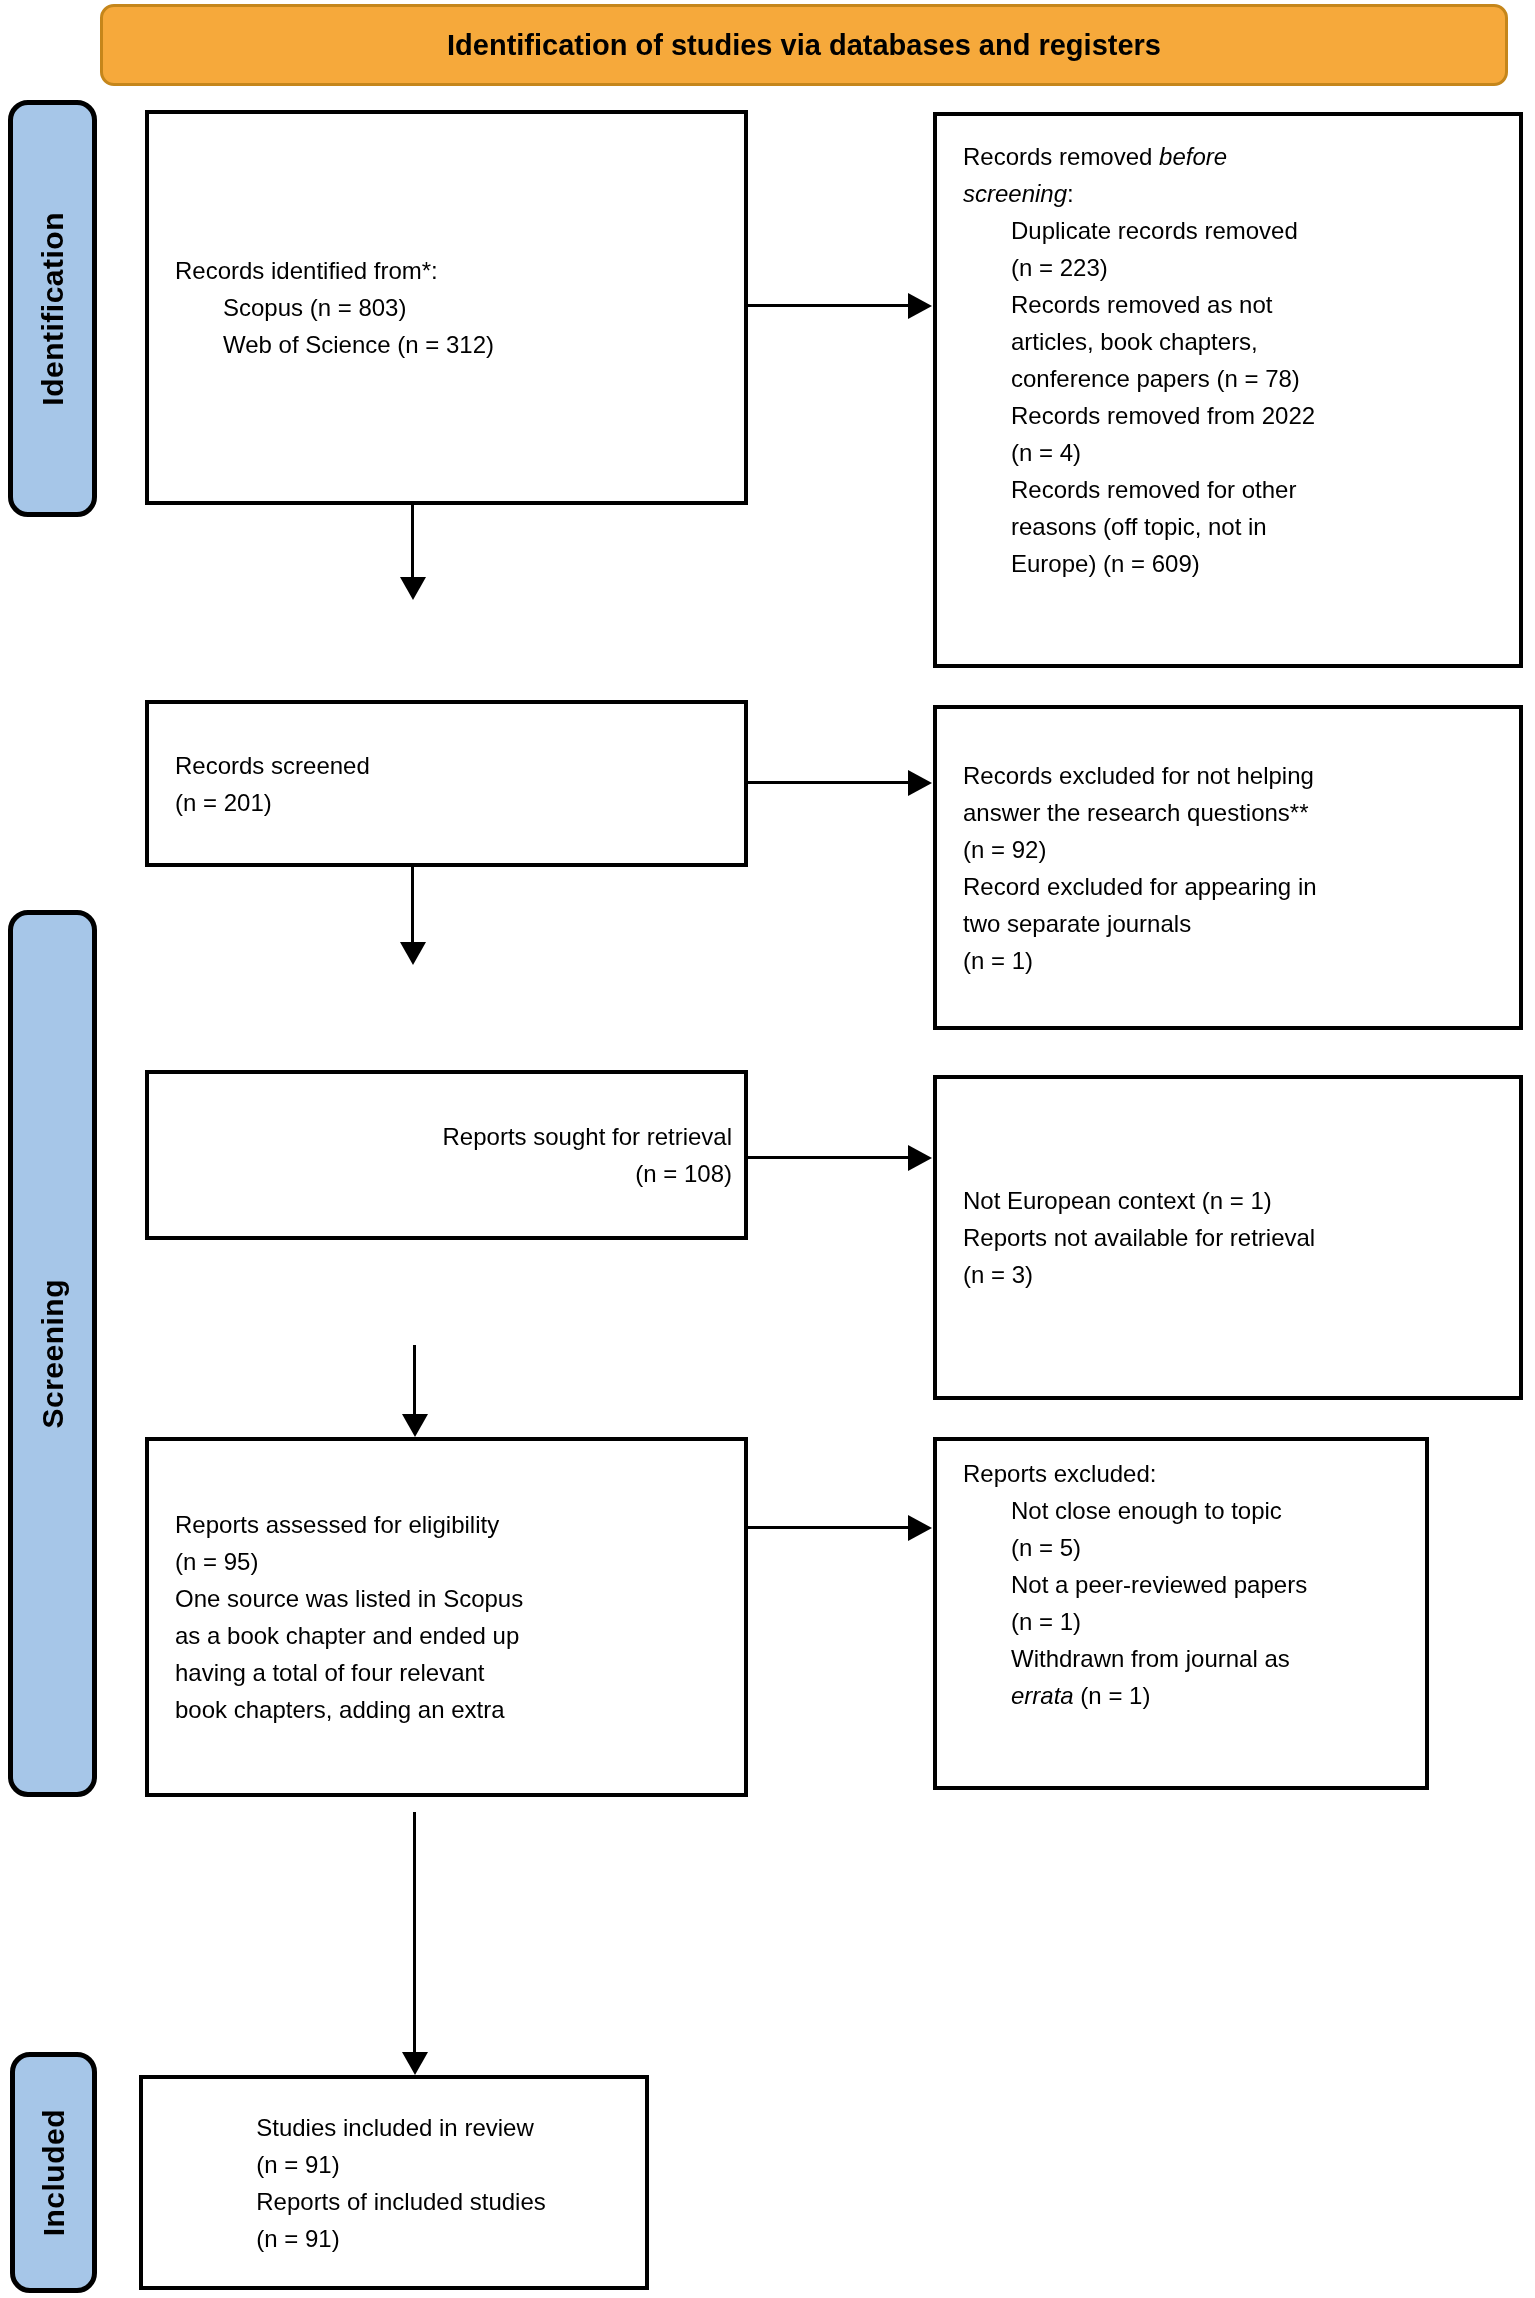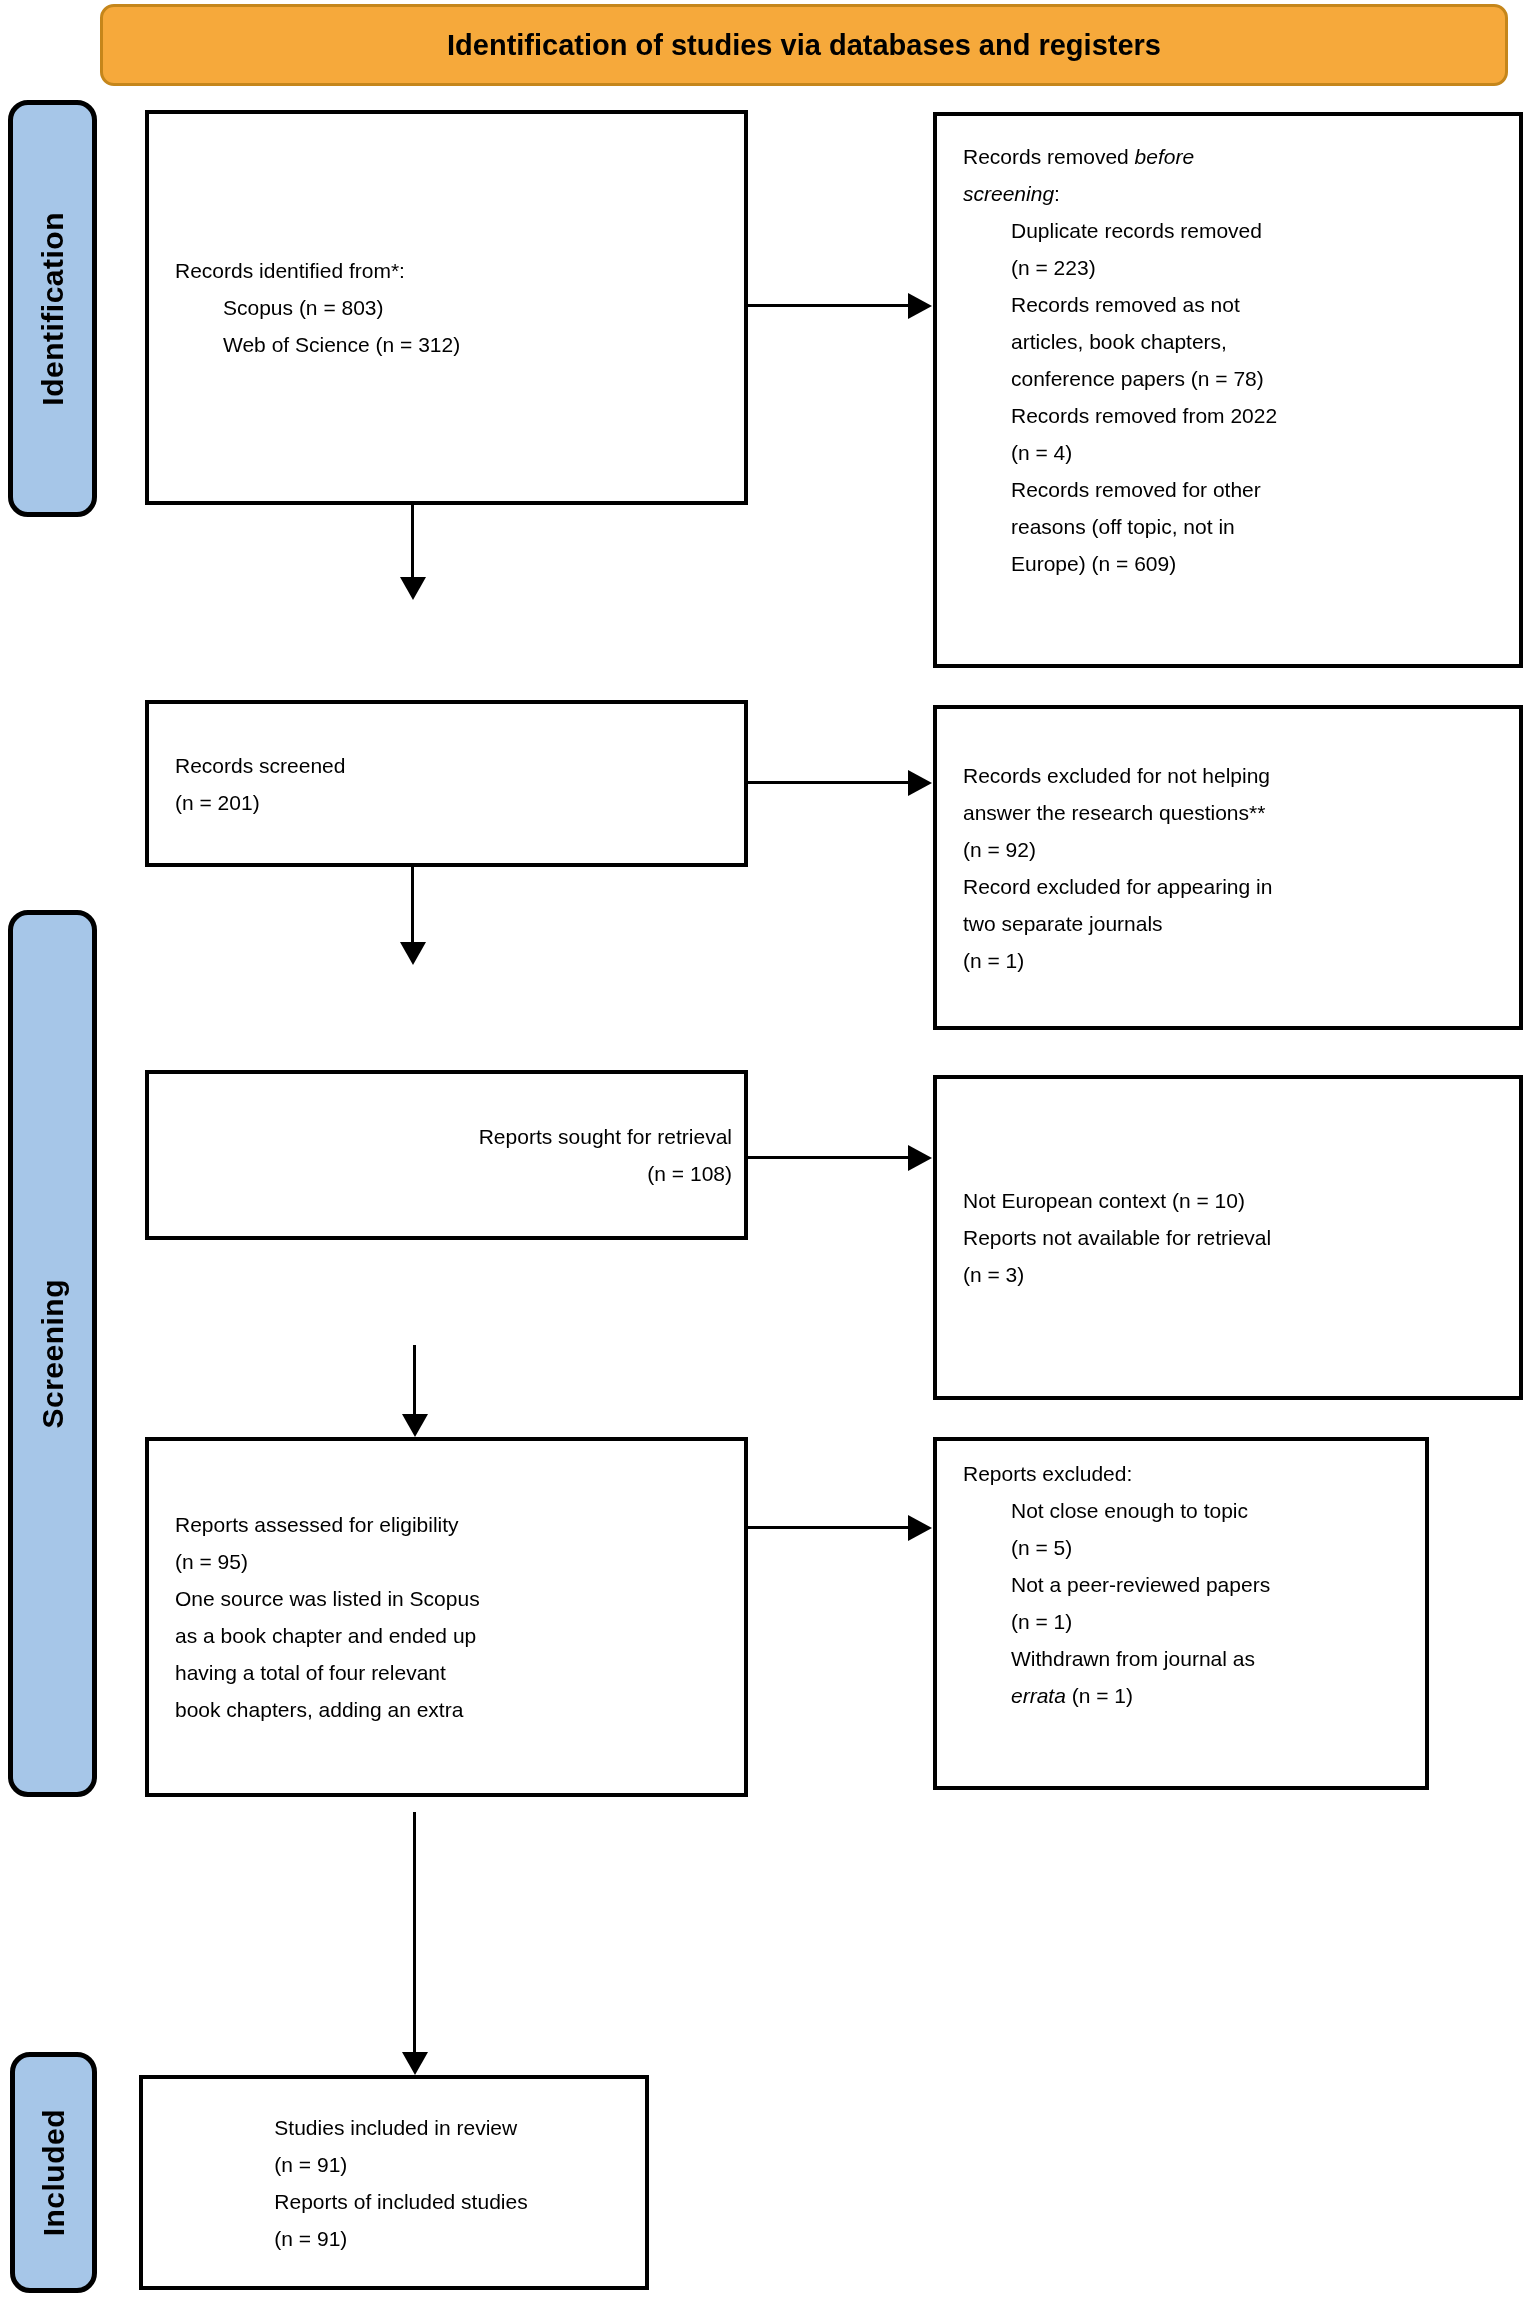--- a/index.html
+++ b/index.html
@@ -54,21 +54,21 @@
   .stage.included       { left: 10px; top: 2052px; width: 87px; height: 241px; }
 
   
   .fbox {
     position: absolute;
     background: var(--box_bg, #fff);
     border: 4px solid #000;
     display: flex; flex-direction: column;
   }
   .fbox .txt {
-    font-size: 21px; line-height: 37px; color: #000;
+    font-size: 24px; line-height: 37px; color: #000;
     padding-left: 26px; padding-right: 12px;
   }
   .fbox.v-center { justify-content: center; }
   .fbox.v-top    { justify-content: flex-start; }
   .line { white-space: nowrap; }
   .line.ind { padding-left: 48px; }
   .it { font-style: italic; }
 
   .box-l1 { left: 145px; top: 110px;  width: 603px; height: 395px; }
   .box-r1 { left: 933px; top: 112px;  width: 590px; height: 556px; padding-top: 22px; }
@@ -176,21 +176,21 @@
 
   <div class="fbox box-l3 v-center">
     <div class="txt">
         <div class="line"><span>Reports sought for retrieval</span></div>
         <div class="line"><span>(n = 108)</span></div>
       </div>
   </div>
 
   <div class="fbox box-r3 v-center">
     <div class="txt">
-        <div class="line"><span>Not European context (n = 10)</span></div>
+        <div class="line"><span>Not European context (n = 1)</span></div>
         <div class="line"><span>Reports not available for retrieval</span></div>
         <div class="line"><span>(n = 3)</span></div>
       </div>
   </div>
 
   <div class="fbox box-l4 v-center">
     <div class="txt">
         <div class="line"><span>Reports assessed for eligibility</span></div>
         <div class="line"><span>(n = 95)</span></div>
         <div class="line"><span>One source was listed in Scopus</span></div>

